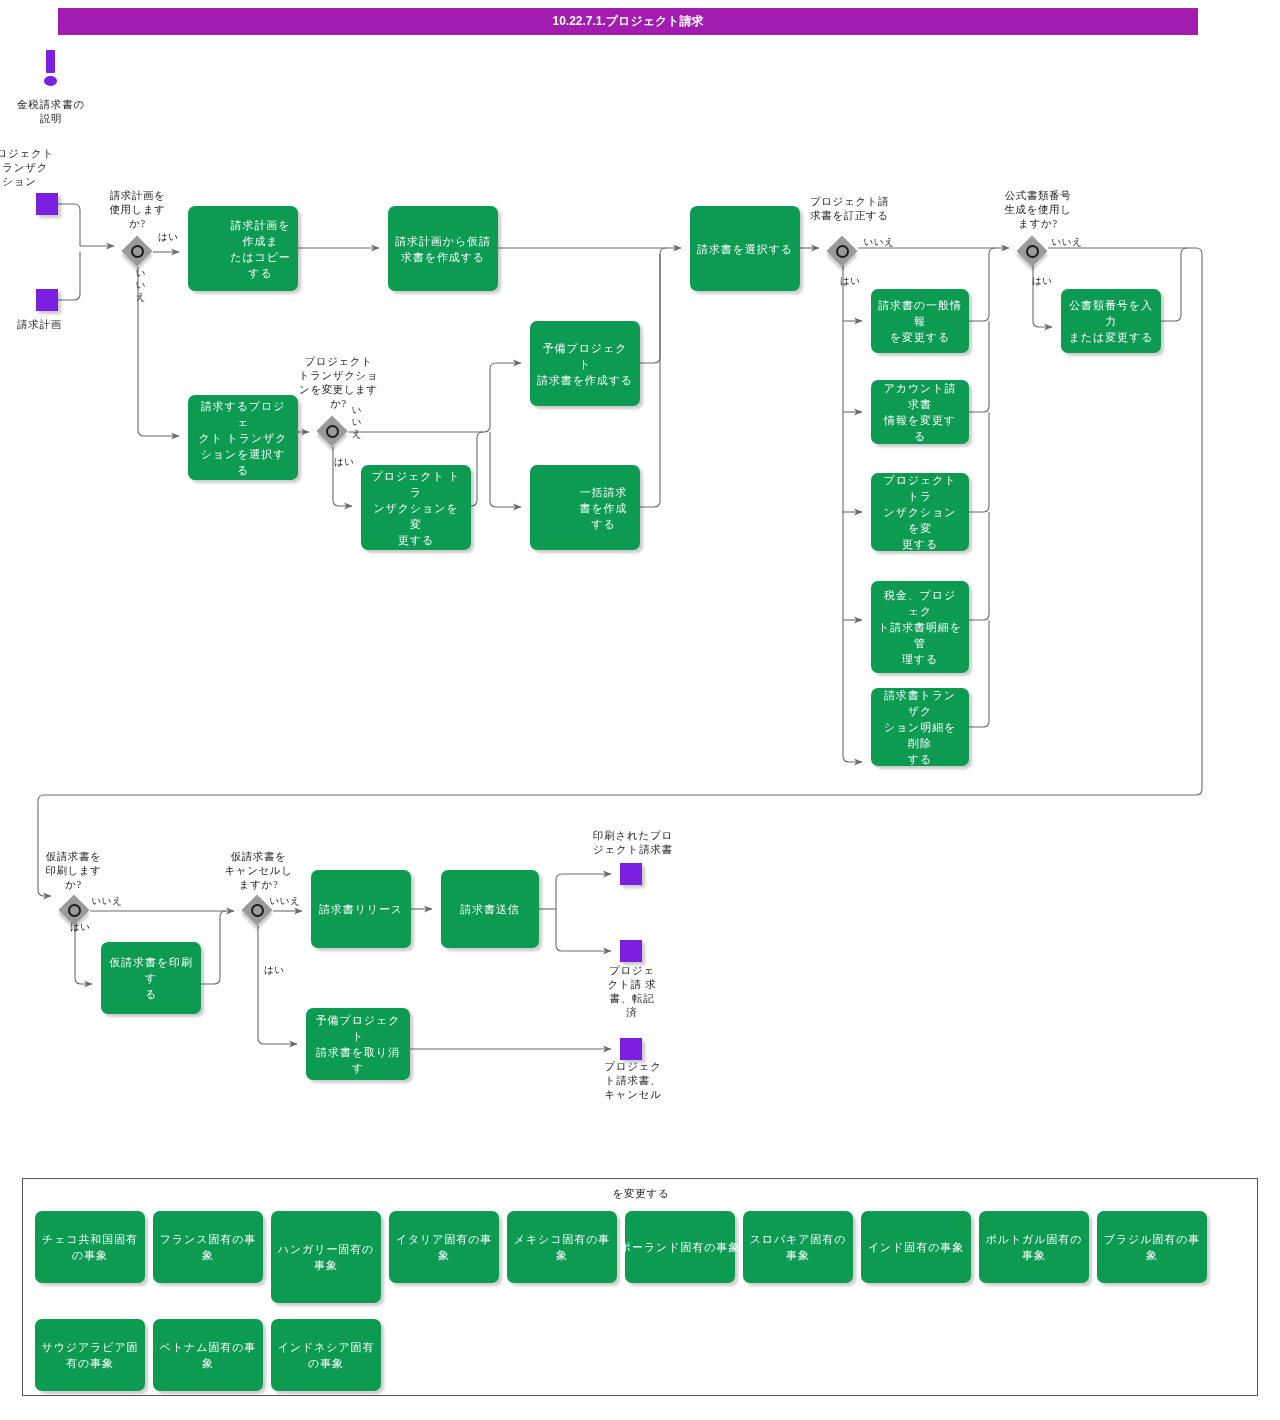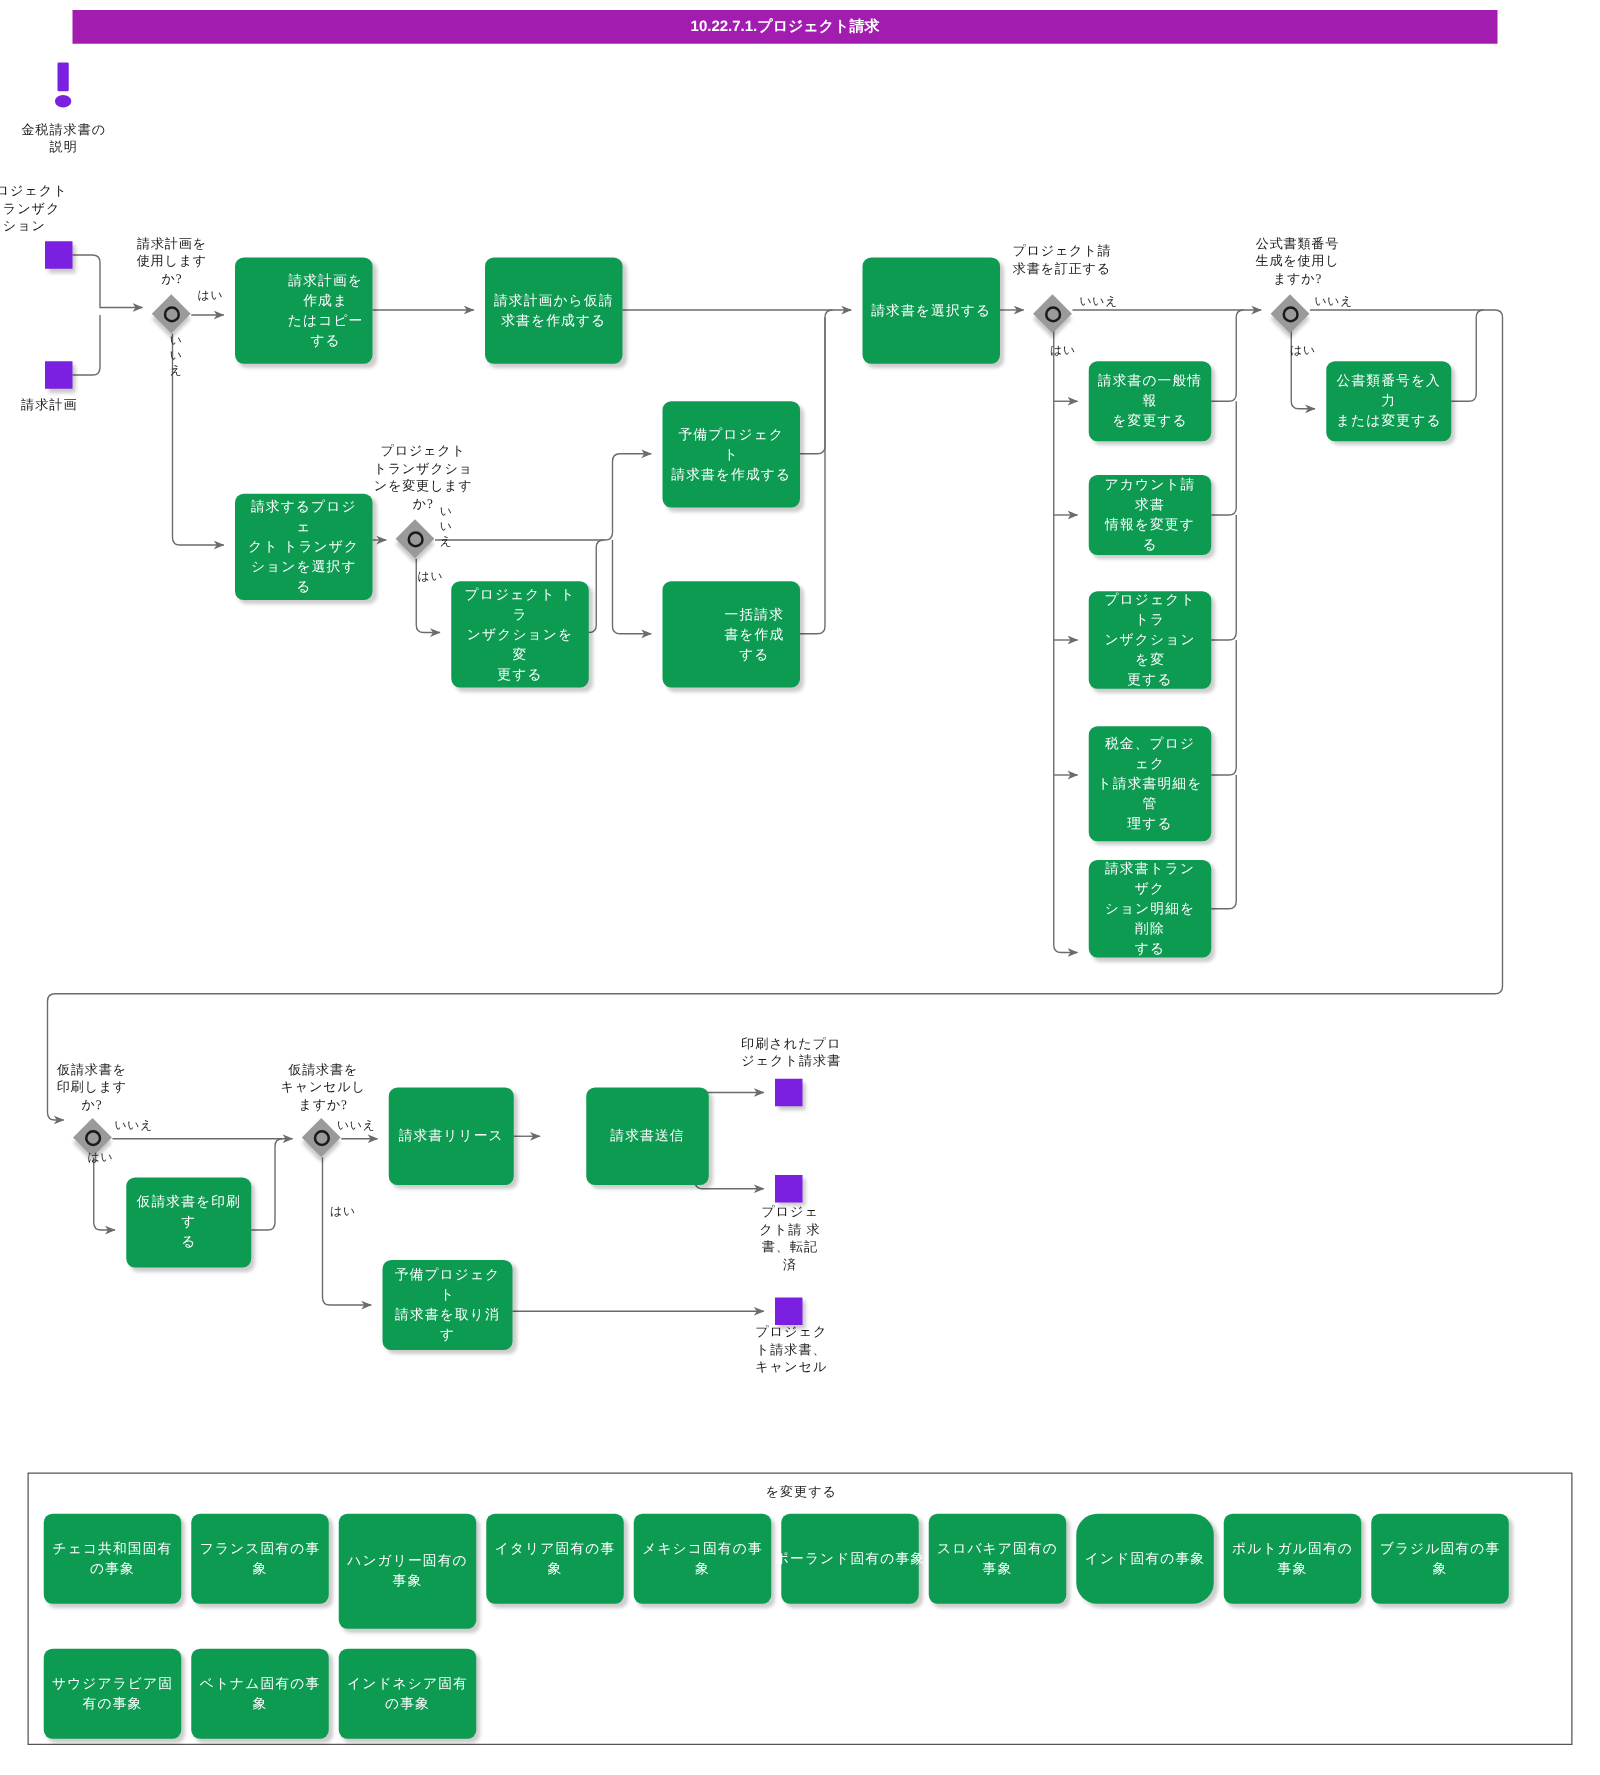--- a/index.html
+++ b/index.html
@@ -263,21 +263,21 @@
       </div>
       <div class="task" style="left: 1061px; top: 289px; width: 100px; height: 64px;">
         <span>公書類番号を入力<br>または変更する</span>
       </div>
       <div class="task" style="left: 101px; top: 942px; width: 100px; height: 72px;">
         <span>仮請求書を印刷す<br>る</span>
       </div>
       <div class="task" style="left: 311px; top: 870px; width: 100px; height: 78px;">
         <span>請求書リリース</span>
       </div>
-      <div class="task" style="left: 441px; top: 870px; width: 98px; height: 78px; margin-left: 28px;">
+      <div class="task" style="left: 441px; top: 870px; width: 98px; height: 78px;">
         <span>請求書送信</span>
       </div>
       <div class="task" style="left: 306px; top: 1008px; width: 104px; height: 72px;">
         <span>予備プロジェクト<br>請求書を取り消す</span>
       </div>
       <div class="gateway" style="left: 123px; top: 237px;">
         <div class="gw-diamond"></div>
         <div class="gw-circle"></div>
       </div>
       <div class="gw-question" style="left: 90px; top: 189px; width: 95px;">請求計画を<br>使用します<br>か?</div>
@@ -347,21 +347,21 @@
         </div>
         <div class="task" style="left: 484px; top: 32px; width: 110px; height: 72px;">
           <span style="white-space: nowrap;">メキシコ固有の事<br>象</span>
         </div>
         <div class="task" style="left: 602px; top: 32px; width: 110px; height: 72px;">
           <span style="white-space: nowrap;">ポーランド固有の事象</span>
         </div>
         <div class="task" style="left: 720px; top: 32px; width: 110px; height: 72px;">
           <span style="white-space: nowrap;">スロバキア固有の<br>事象</span>
         </div>
-        <div class="task" style="left: 838px; top: 32px; width: 110px; height: 72px; border-radius: 17px;">
+        <div class="task" style="left: 838px; top: 32px; width: 110px; height: 72px;">
           <span style="white-space: nowrap;">インド固有の事象</span>
         </div>
         <div class="task" style="left: 956px; top: 32px; width: 110px; height: 72px;">
           <span style="white-space: nowrap;">ポルトガル固有の<br>事象</span>
         </div>
         <div class="task" style="left: 1074px; top: 32px; width: 110px; height: 72px;">
           <span style="white-space: nowrap;">ブラジル固有の事<br>象</span>
         </div>
         <div class="task" style="left: 12px; top: 140px; width: 110px; height: 72px;">
           <span style="white-space: nowrap;">サウジアラビア固<br>有の事象</span>

